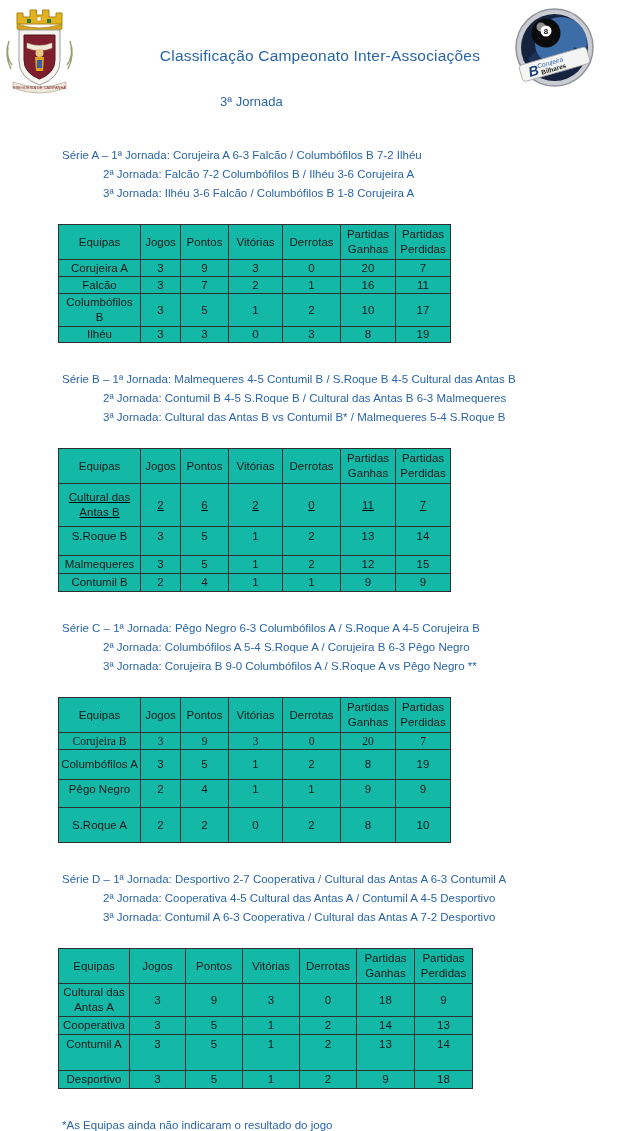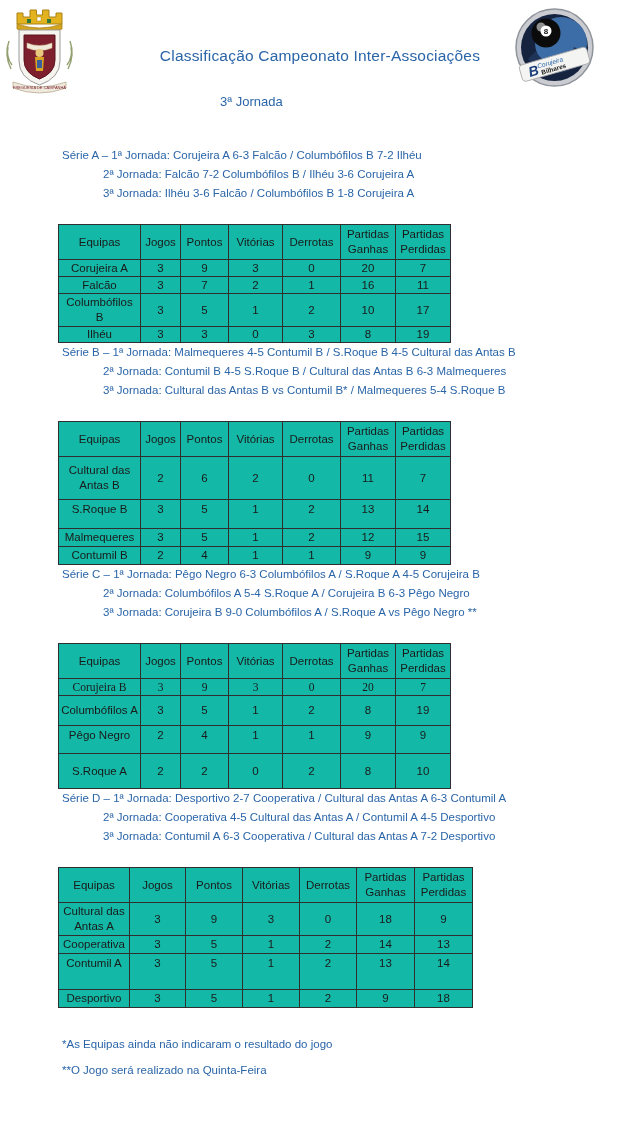--- a/index.html
+++ b/index.html
@@ -10,21 +10,21 @@
   .header { position:relative; height:100px; }
   .crest { position:absolute; left:3px; top:5px; }
   .club-logo { position:absolute; left:514px; top:7px; }
   .title { position:absolute; top:47px; left:0; right:0; text-align:center;
            color:#2a65a8; font-size:15.5px; letter-spacing:.2px; }
   .subtitle { position:absolute; top:88px; left:220px; right:0; 
               color:#2a65a8; font-size:13px;margin-top:6px; }
 
   .content { padding-left:62px; }
   .sections { margin-top:46px; }
-  .series { }
+  .series { margin-top:27px; }
   .series:first-child { margin-top:0; }
 
   .jornadas { color:#2a65a8; font-size:11.5px; line-height:19px; margin-bottom:21px; }
   .jornadas p { white-space:nowrap; }
   .jornadas .cont { margin-left:41px; }
 
   table { border-collapse:collapse; table-layout:fixed; margin-left:-4px; background:#14b8a6; }
   th, td { border:1px solid #2f2f2f; text-align:center; vertical-align:middle;
            color:#1a1a1a; font-weight:normal; font-size:11.5px; line-height:15px;
            padding:0 2px; overflow:hidden; }
@@ -170,21 +170,21 @@
                 <th>Equipas</th>
                 <th>Jogos</th>
                 <th>Pontos</th>
                 <th>Vitórias</th>
                 <th>Derrotas</th>
                 <th>Partidas Ganhas</th>
                 <th>Partidas Perdidas</th>
               </tr>
             </thead>
             <tbody>
-              <tr style="height: 43px;">
+              <tr style="height: 43px; text-decoration: underline;">
                 <td>Cultural das Antas B</td>
                 <td>2</td>
                 <td>6</td>
                 <td>2</td>
                 <td>0</td>
                 <td>11</td>
                 <td>7</td>
               </tr>
               <tr class="top" style="height: 29px;">
                 <td>S.Roque B</td>

